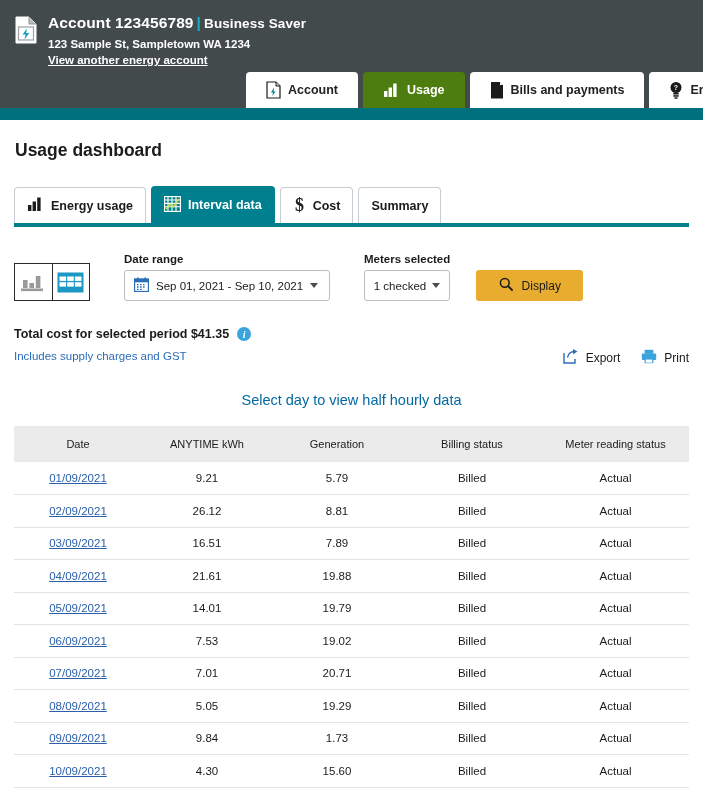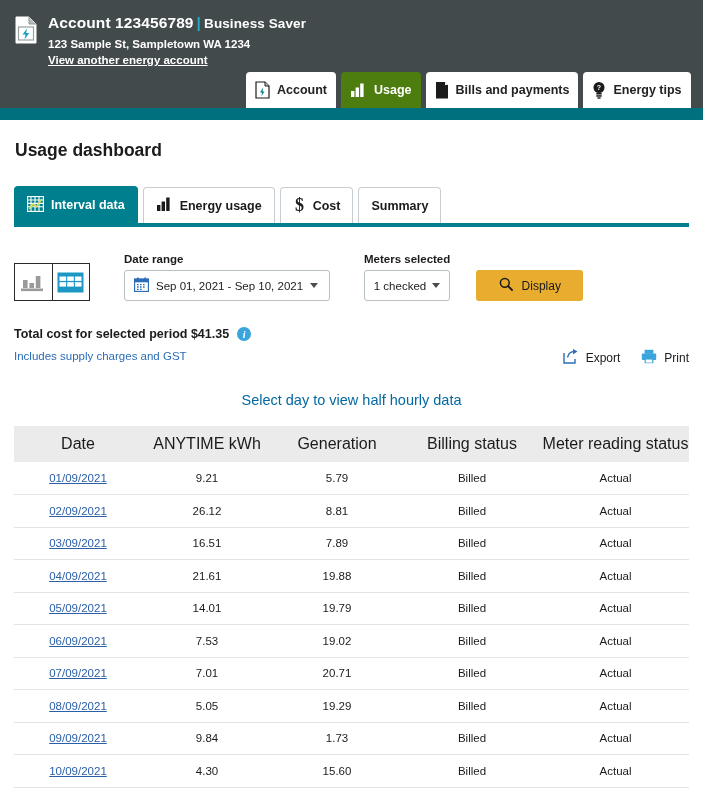--- a/index.html
+++ b/index.html
@@ -80,21 +80,21 @@
     align-items: flex-end;
     gap: 5px;
   }
   .mnav-tab {
     height: 36px;
     background: #ffffff;
     border-radius: 4px 4px 0 0;
     display: flex;
     align-items: center;
     gap: 7px;
-    padding: 0 9px;
+    padding: 0 20px;
     font-size: 12.5px;
     font-weight: bold;
     color: #222;
     cursor: pointer;
     white-space: nowrap;
   }
   .mnav-tab.active {
     background: #4d7c0f;
     color: #ffffff;
   }
@@ -282,21 +282,21 @@
 
   
   table.usage {
     width: 675px;
     border-collapse: collapse;
     margin-top: 18px;
     table-layout: fixed;
   }
   table.usage thead th {
     background: #ebebeb;
-    font-size: 16px;
+    font-size: 11px;
     font-weight: normal;
     color: #1b1b1b;
     height: 36px;
     text-align: center;
     border: none;
   }
   table.usage tbody td {
     height: 32.5px;
     text-align: center;
     font-size: 11.5px;
@@ -386,40 +386,40 @@
       <span>Energy tips</span>
     </div>
   </div>
 </div>
 
 <div class="body-wrap">
 
   <div class="page-title">Usage dashboard</div>
 
   <div class="subtabs">
+    <div class="stab">
+      <span>
+        <svg width="17" height="16" viewBox="0 0 17 16">
+          <rect x="1" y="9" width="3.4" height="6" fill="#1b1b1b"></rect>
+          <rect x="5.6" y="5.5" width="3.4" height="9.5" fill="#1b1b1b"></rect>
+          <rect x="10.2" y="1.5" width="3.4" height="13.5" fill="#1b1b1b"></rect>
+        </svg>
+      </span>
+      <span>Energy usage</span>
+    </div>
+
     <div class="stab active">
       <span>
         <svg width="17" height="16" viewBox="0 0 17 16">
           <rect x="0.5" y="0.5" width="16" height="15" fill="none" stroke="#ffffff" stroke-width="1.3"></rect>
           <path d="M0.5 4 H16.5 M0.5 7.4 H16.5 M0.5 10.8 H16.5 M4 0.5 V15.5 M8 0.5 V15.5 M12 0.5 V15.5" stroke="#ffffff" stroke-width="1.1"></path>
           <path d="M2 13 L6 8 L9 11 L15 3" stroke="#d8e24a" stroke-width="1.4" fill="none"></path>
         </svg>
       </span>
       <span>Interval data</span>
-    </div>
-
-    <div class="stab">
-      <span>
-        <svg width="17" height="16" viewBox="0 0 17 16">
-          <rect x="1" y="9" width="3.4" height="6" fill="#1b1b1b"></rect>
-          <rect x="5.6" y="5.5" width="3.4" height="9.5" fill="#1b1b1b"></rect>
-          <rect x="10.2" y="1.5" width="3.4" height="13.5" fill="#1b1b1b"></rect>
-        </svg>
-      </span>
-      <span>Energy usage</span>
     </div>
 
     <div class="stab">
       <span>
         <svg width="13" height="19" viewBox="0 0 13 19">
           <text x="6.5" y="15.5" font-size="18" font-weight="bold" fill="#1b1b1b" text-anchor="middle" font-family="Liberation Serif, serif">$</text>
         </svg>
       </span>
       <span>Cost</span>
     </div>

